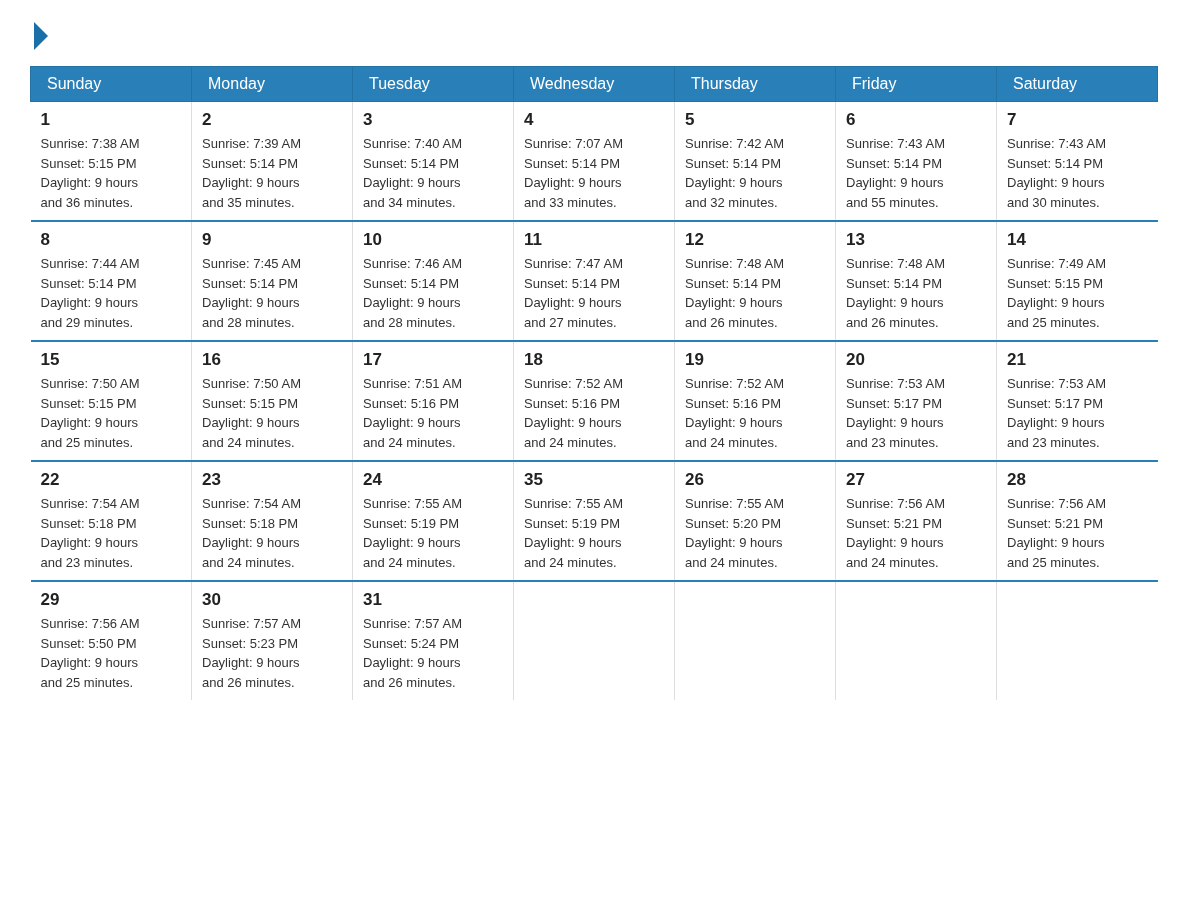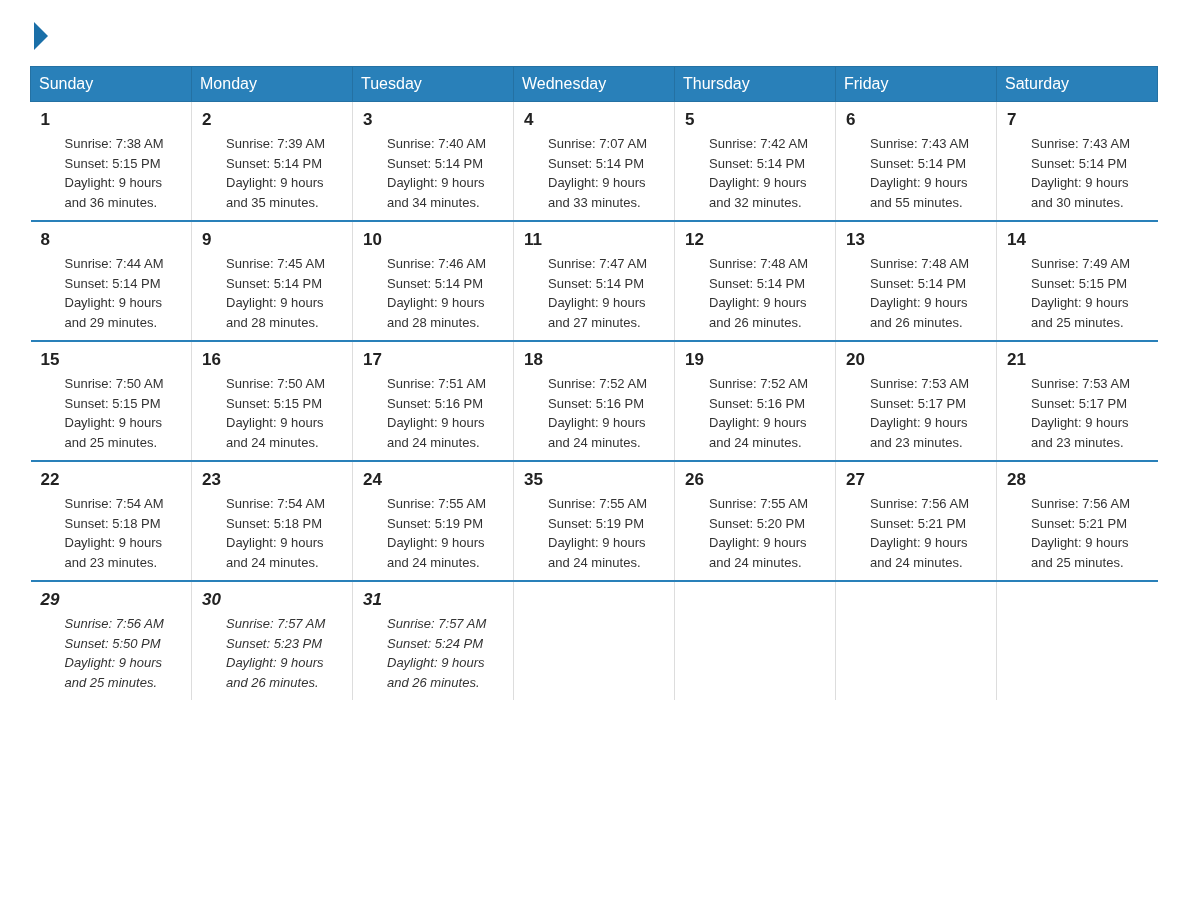--- a/index.html
+++ b/index.html
@@ -67,21 +67,21 @@
       border-collapse: collapse;
       table-layout: fixed;
     }
     thead tr {
       background-color: #2980b9;
     }
     thead th {
       color: #fff;
       font-size: 16px;
       font-weight: normal;
-      padding: 8px 8px;
+      padding: 8px 16px;
       text-align: left;
       border: 1px solid #2471a3;
     }
     tbody tr {
       border-bottom: 2px solid #2980b9;
     }
     tbody td {
       vertical-align: top;
       padding: 8px 10px;
       font-size: 13px;
@@ -96,25 +96,23 @@
       font-size: 17px;
       font-weight: bold;
       color: #222;
       display: block;
       margin-bottom: 4px;
     }
     .day-info {
       font-size: 13px;
       line-height: 1.5;
       color: #333;
-      margin-left: 24px;
     }
     tbody tr:last-child {
       border-bottom: none;
-      font-style: italic;
     }
   </style>
 </head>
 <body>
 
 <div class="header">
   <div class="logo">
     <div class="logo-top">
       <span class="logo-general"></span>
       <div class="logo-arrow"></div>

